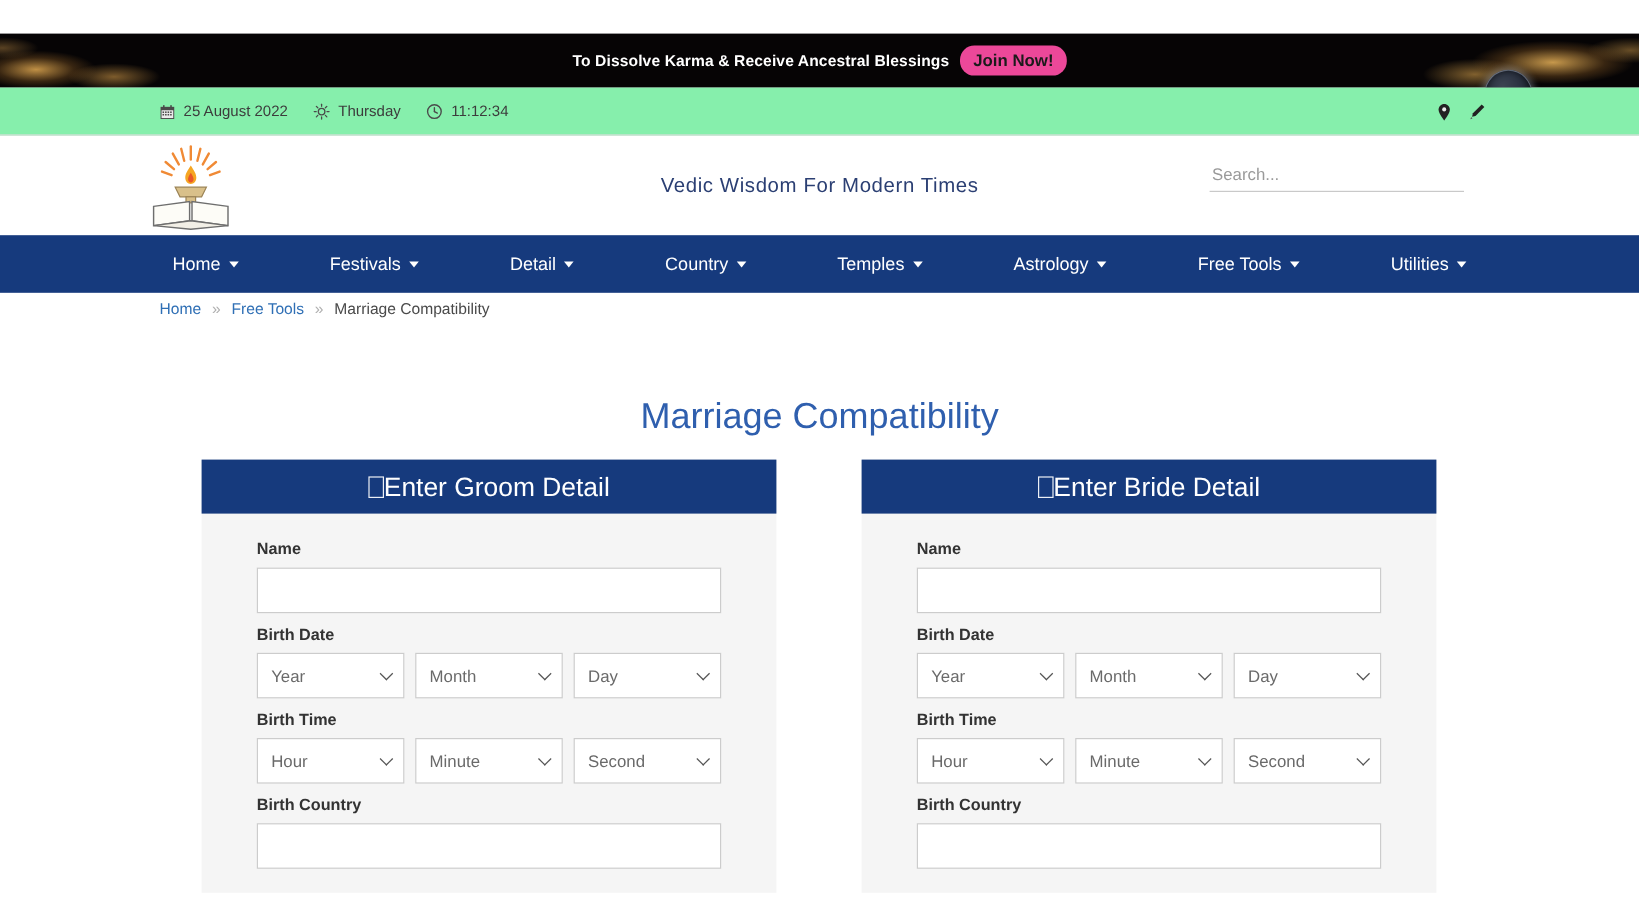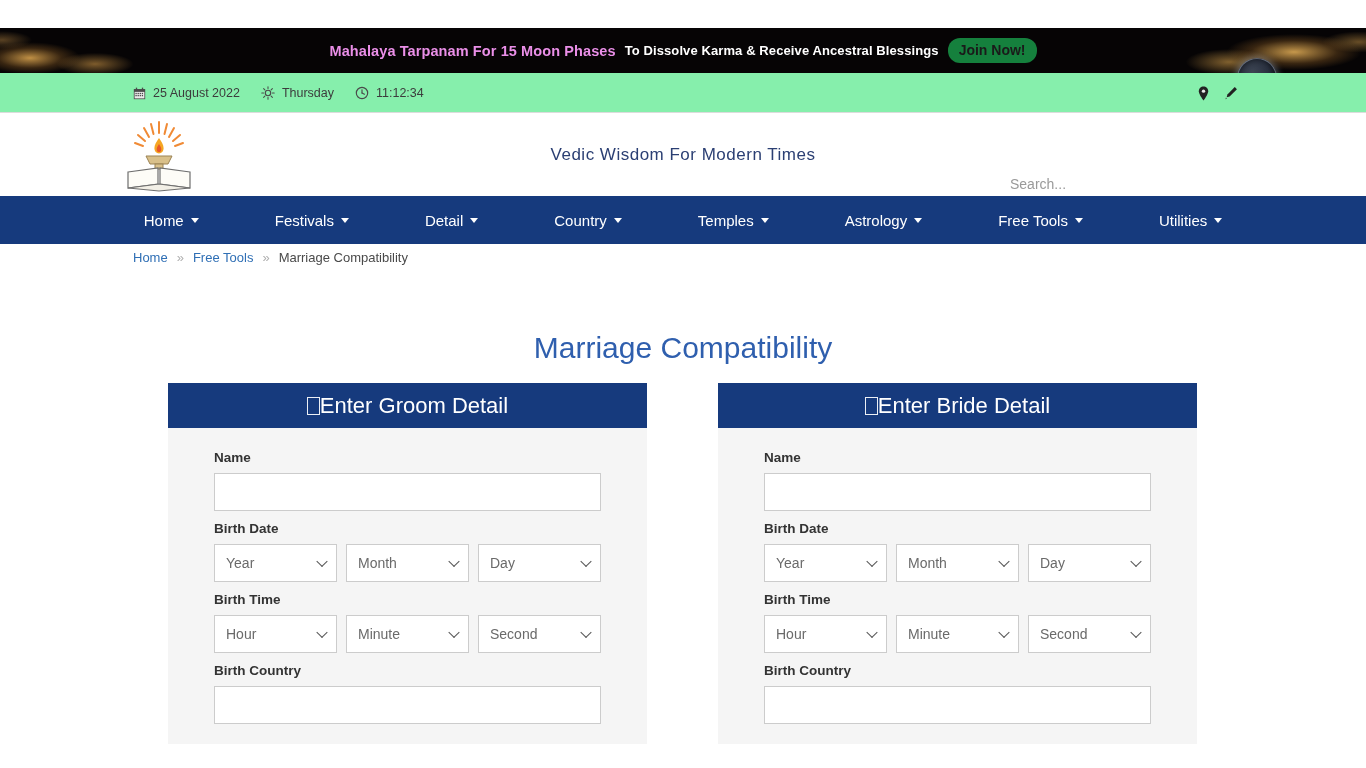--- a/index.html
+++ b/index.html
@@ -49,21 +49,21 @@
   .promo-pink {
     color: #ea8fe8; font-size: 14.5px; font-weight: bold; letter-spacing: 0.1px;
     white-space: nowrap;
   }
   .promo-white {
     color: #ffffff; font-size: 13px; font-weight: bold; letter-spacing: 0.1px;
     white-space: nowrap;
   }
   .promo-cta {
     display: inline-block;
-    background: #15803d;
+    background: #ec4899;
     color: #1a1a1a;
     font-size: 14px; font-weight: bold;
     padding: 4px 11px 5px;
     border-radius: 12px;
     white-space: nowrap;
     cursor: pointer;
   }
 
   
   .info-strip {
@@ -113,21 +113,20 @@
   .search-box {
     position: absolute; right: 146px; top: 16px;
     width: 212px;
   }
   .search-box input {
     width: 212px; height: 30px;
     border: none; border-bottom: 1px solid #c9c9c9;
     background: transparent; outline: none;
     font-size: 14px; color: #be185d;
     font-family: "Liberation Sans", sans-serif;
-    margin-top: 39px;
   }
   .search-box input::placeholder { color: #9a9a9a; }
 
   
   .navbar {
     position: absolute; left: 0; top: 196px;
     width: 1366px; height: 48px;
     background: #163a7d;
   }
   .nav-inner {
@@ -217,21 +216,20 @@
   }
 </style>
 </head>
 <body>
 
 <div class="promo-banner">
   <div class="promo-flame-left"></div>
   <div class="promo-flame-right"></div>
   <div class="promo-moon"></div>
   <div class="promo-inner">
-    <span class="promo-pink">Mahalaya Tarpanam For 15 Moon Phases</span>
     <span class="promo-white">To Dissolve Karma &amp; Receive Ancestral Blessings</span>
     <span class="promo-cta">Join Now!</span>
   </div>
 </div>
 
 <div class="info-strip">
   <div class="info-left">
     <span class="info-ic">
       <svg width="13" height="13" viewBox="0 0 16 16">
           <rect x="1" y="2.5" width="14" height="12.5" fill="#4a4a4a"></rect>

